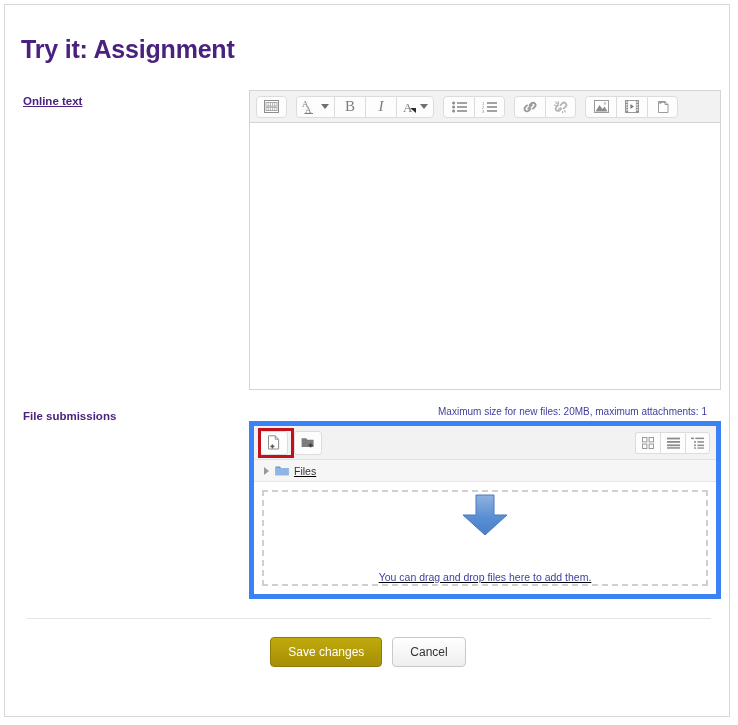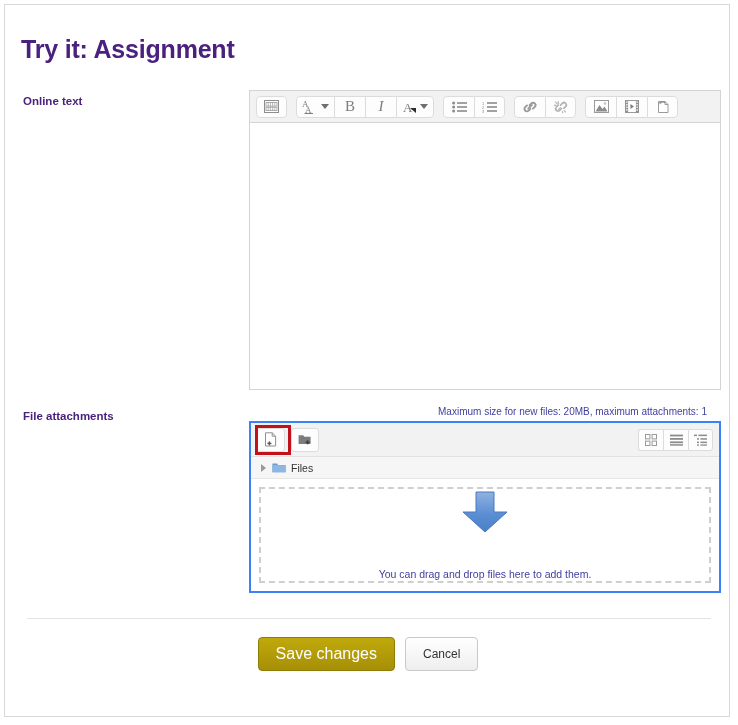--- a/index.html
+++ b/index.html
@@ -38,21 +38,21 @@
 
   
   .field-label {
     position: absolute;
     left: 18px;
     font-size: 11.5px;
     font-weight: bold;
     color: #4b217f;
     white-space: nowrap;
   }
-  .label-online-text { top: 90px; }
+  .label-online-text { top: 90px; text-decoration: underline; }
   .label-file-sub   { top: 405px; }
 
   
   .editor-wrap {
     position: absolute;
     left: 244px;
     top: 85px;
     width: 472px;
     box-sizing: border-box;
   }
@@ -120,23 +120,24 @@
     color: #3f3f9e;
     white-space: nowrap;
   }
 
   
   .fm-wrap {
     position: absolute;
     left: 244px;
     top: 416px;
     width: 472px;
-    border: 2px solid #3b82f6;
+    border: 5px solid #3b82f6;
     background: #ffffff;
     box-sizing: border-box;
+    text-decoration: underline;
   }
   .fm-toolbar {
     background: #f2f2f2;
     height: 34px;
     display: flex;
     align-items: center;
     padding: 0 6px;
     box-sizing: border-box;
     border-bottom: 1px solid #e2e2e2;
     position: relative;
@@ -233,21 +234,21 @@
     width: 726px;
     display: flex;
     justify-content: center;
     gap: 10px;
   }
   .btn-save {
     background: linear-gradient(#c0a90b, #a68f06);
     border: 1px solid #8f7c05;
     border-radius: 4px;
     color: #ffffff;
-    font-size: 16px;
+    font-size: 12px;
     padding: 7px 17px;
     cursor: pointer;
     font-family: "Liberation Sans", sans-serif;
   }
   .btn-cancel {
     background: linear-gradient(#ffffff, #eeeeee);
     border: 1px solid #c9c9c9;
     border-radius: 4px;
     color: #333333;
     font-size: 12px;
@@ -395,21 +396,21 @@
             <path d="M4.5 3.2 q2.4 -2.2 4.6 -0.4" fill="none" stroke="#8c8c8c" stroke-width="1.1"></path>
             <polygon points="4.6,1.2 4.6,4.4 2.8,2.8" fill="#8c8c8c"></polygon>
           </svg>
         </div>
       </div>
 
     </div>
     <div class="editor-body"></div>
   </div>
 
-  <div class="field-label label-file-sub">File attachments</div>
+  <div class="field-label label-file-sub">File submissions</div>
 
   <div class="maxsize-note">Maximum size for new files: 20MB, maximum attachments: 1</div>
 
   <div class="fm-wrap">
 
     <div class="fm-toolbar">
       <div class="fm-btn">
         <svg width="14" height="15" viewBox="0 0 14 15">
           <path d="M1.5 0.8 H8.2 L11.6 4.2 V14 H1.5 Z" fill="#ffffff" stroke="#8e8e8e"></path>
           <path d="M8.2 0.8 V4.2 H11.6" fill="none" stroke="#8e8e8e"></path>

